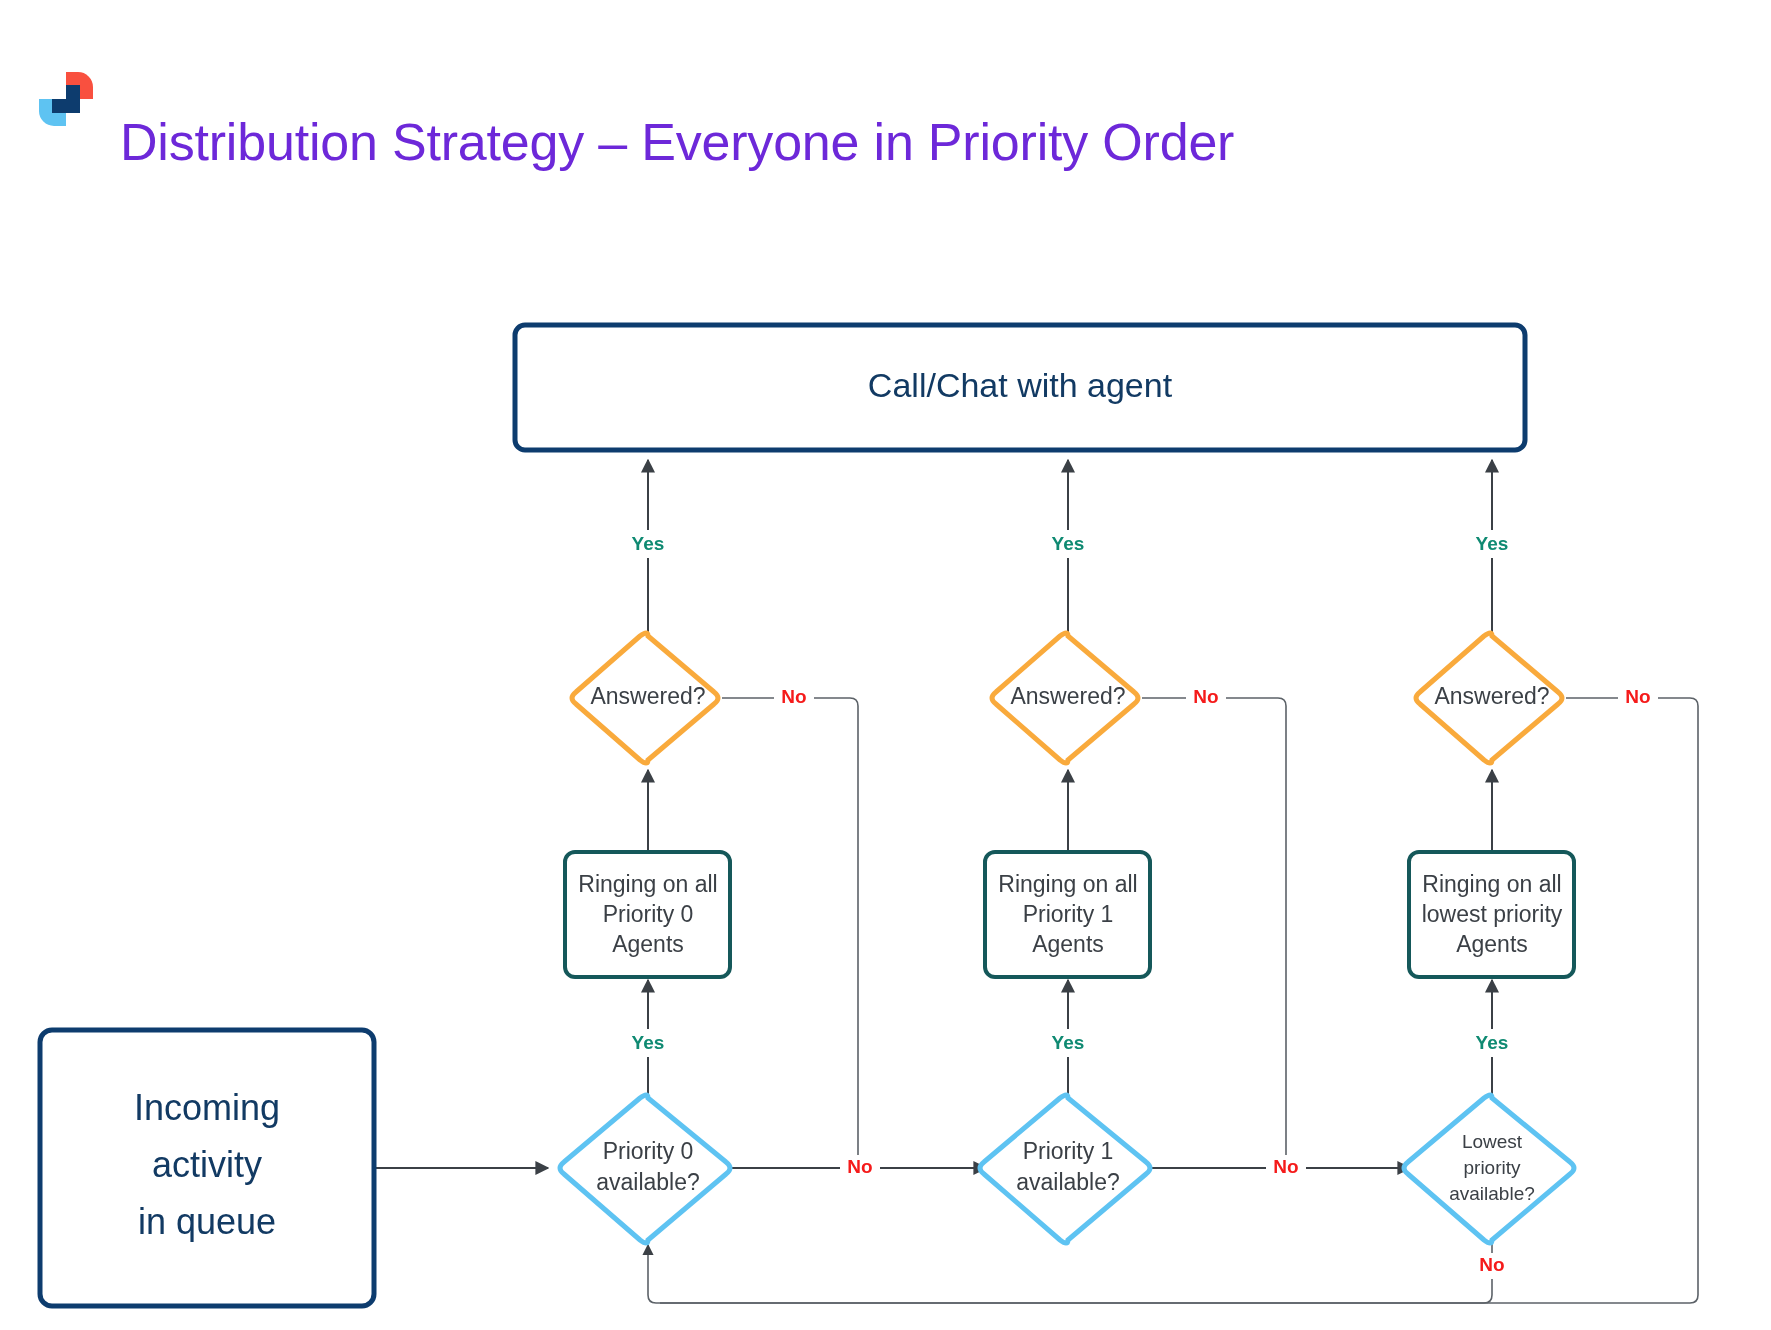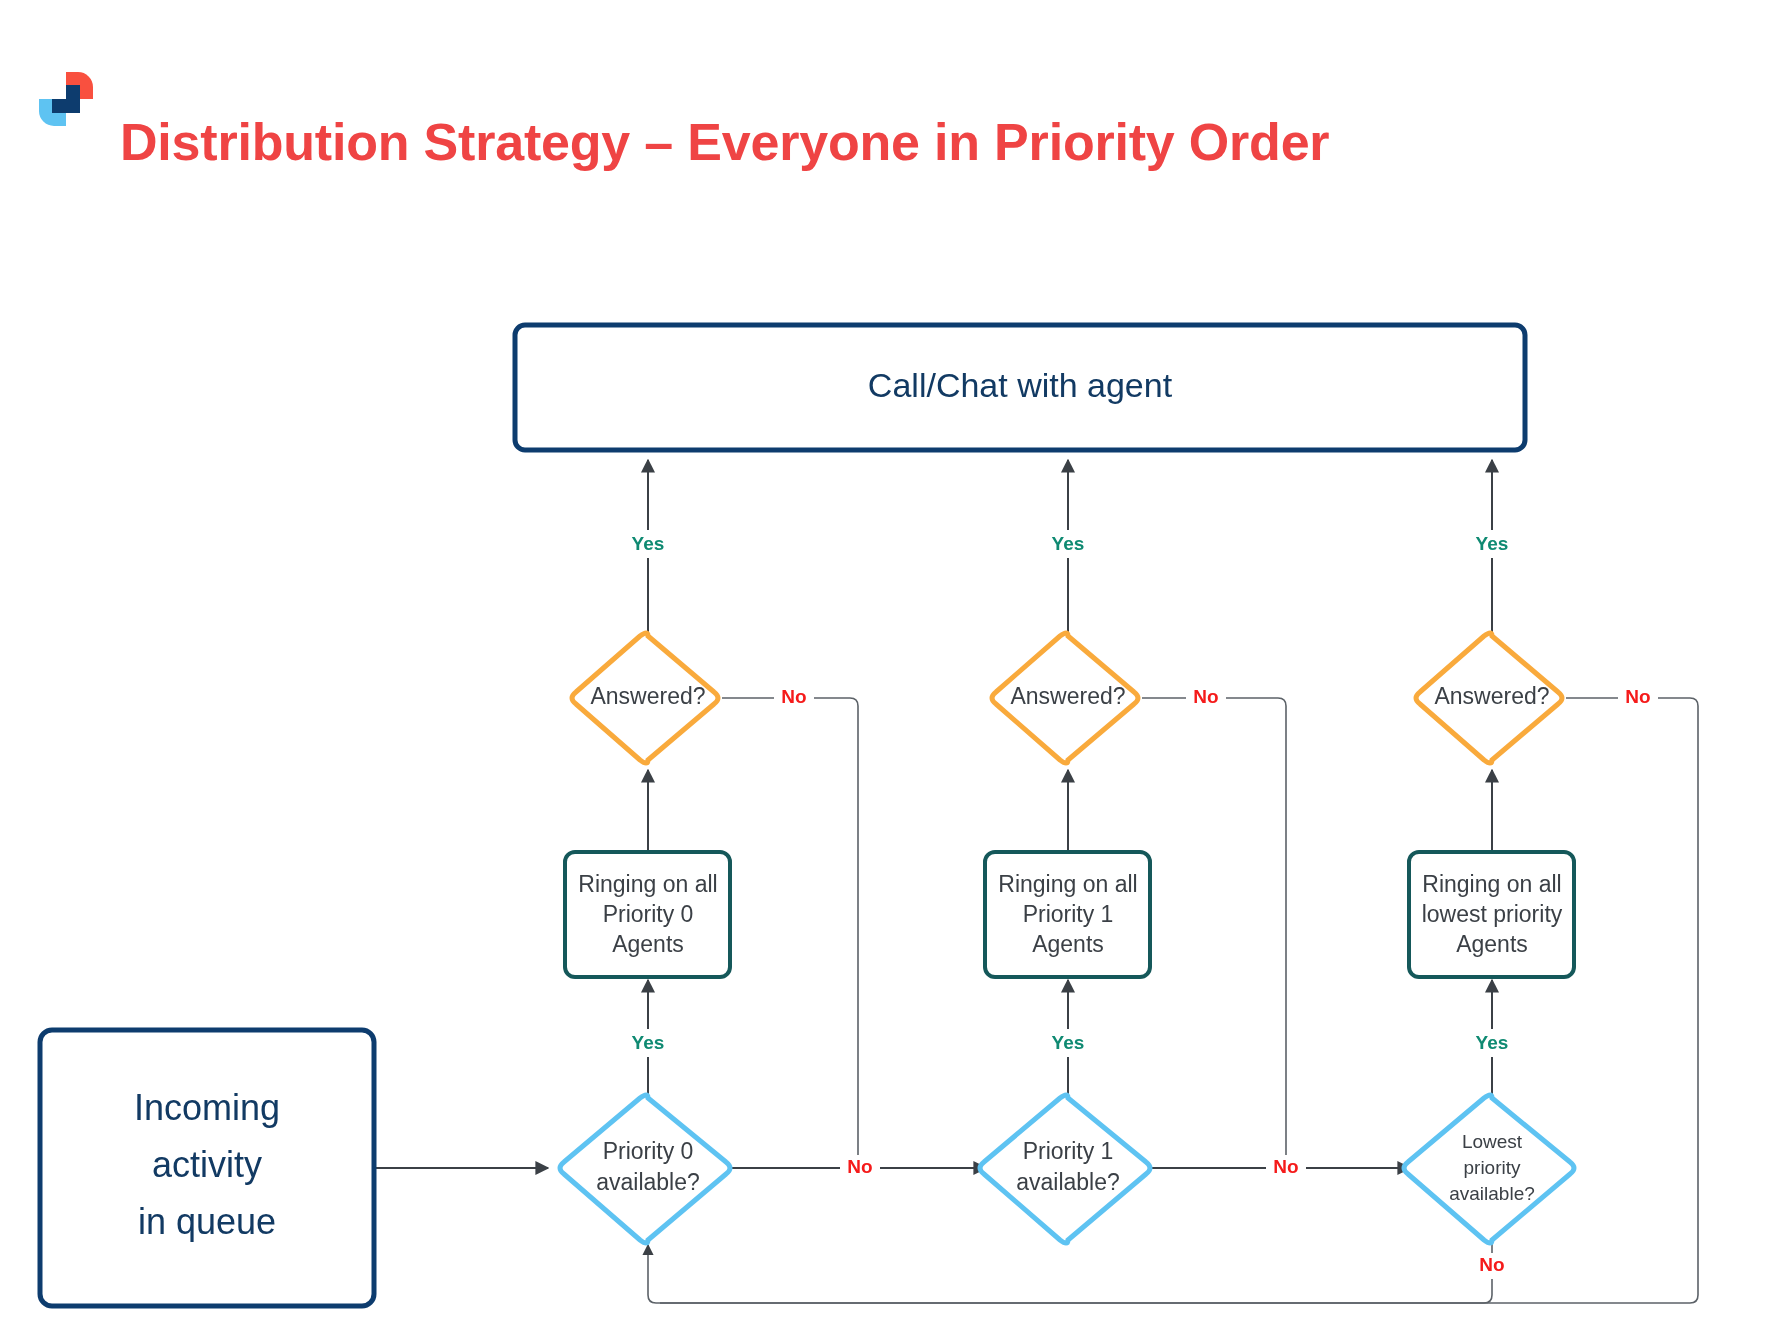--- a/index.html
+++ b/index.html
@@ -27,22 +27,22 @@
     left: 33px;
     top: 66px;
     width: 66px;
     height: 66px;
   }
   #page-title {
     position: absolute;
     left: 120px;
     top: 112px;
     font-size: 52px;
-    font-weight: bold;
-    color: #ef4444;
+    font-weight: normal;
+    color: #6d28d9;
     letter-spacing: -0.2px;
     white-space: nowrap;
   }
 
   
   #diagram {
     position: absolute;
     top: 0; left: 0;
     width: 1752px;
     height: 1330px;

